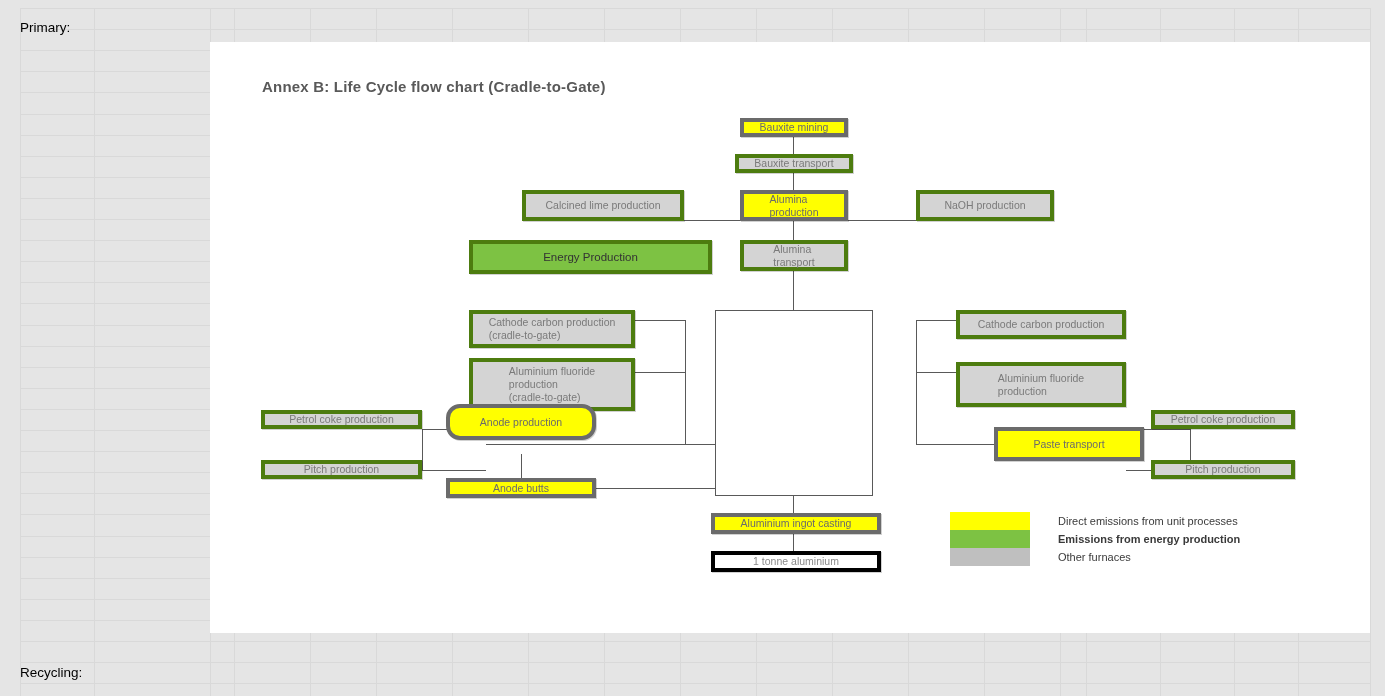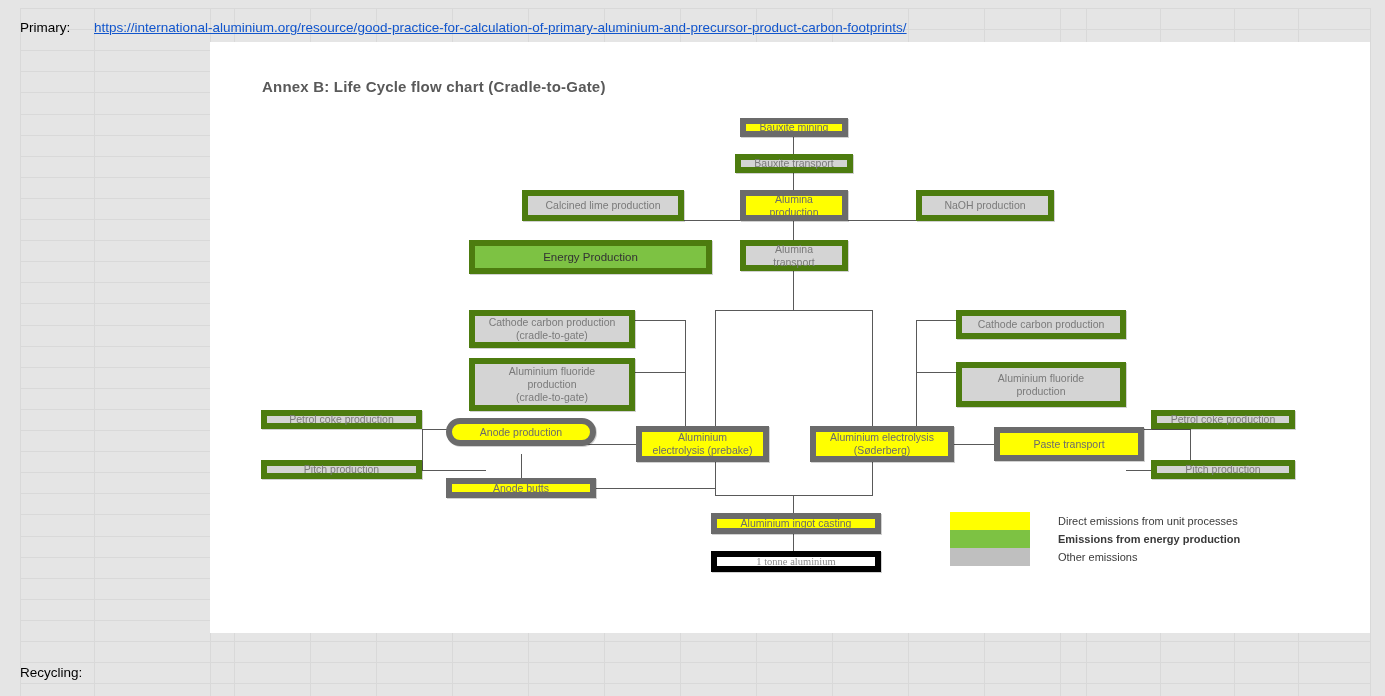--- a/index.html
+++ b/index.html
@@ -83,25 +83,24 @@
     position: absolute;
     background: #595959;
   }
   .conn-h { height: 1px; }
   .conn-v { width: 1px; }
 
   
   .node {
     position: absolute;
     box-sizing: border-box;
-    border: 6px solid #4d7c0f;
+    border: 4px solid #4d7c0f;
     display: flex;
     align-items: center;
     justify-content: center;
-    text-align: center;
     font-size: 10.5px;
     color: #6b6b6b;
     line-height: 13px;
     padding: 0 3px;
     box-shadow: 1px 1px 0 rgba(0,0,0,0.18);
   }
   .node.grey   { background: #d4d4d4; color: #7a7a7a; }
   .node.yellow { background: #ffff00; color: #6b6b6b; border-color: #6b6b6b; }
   .node.green  { background: #7dc243; color: #333333; font-size: 11.5px; }
   .node.white  { background: #ffffff; color: #8a8a8a; border-color: #000000; }
@@ -179,21 +178,20 @@
       <div class="gline-v" style="left: 1234px; top: 8px; height: 696.3px;"></div>
       <div class="gline-v" style="left: 1298px; top: 8px; height: 696.3px;"></div>
       <div class="gline-v" style="left: 1370px; top: 8px; height: 696.3px;"></div>
       <div class="gline-h gline-faint" style="left: 1298px; top: 150px; width: 72px;"></div>
       <div class="gline-h gline-faint" style="left: 1298px; top: 205px; width: 72px;"></div>
       <div class="gline-h gline-faint" style="left: 1298px; top: 260px; width: 72px;"></div>
       <div class="gline-h gline-faint" style="left: 1298px; top: 315px; width: 72px;"></div>
     </div>
 
   <div class="cell-label" style="left:20px; top:19px;">Primary:</div>
-  <a class="cell-link" style="left:94px; top:19px;">https://international-aluminium.org/resource/good-practice-for-calculation-of-primary-aluminium-and-precursor-product-carbon-footprints/</a>
 
   <div class="cell-label" style="left:20px; top:664px;">Recycling:</div>
 
   <div id="diagram">
 
     <div class="chart-title">Annex B: Life Cycle flow chart (Cradle-to-Gate)</div>
 
     <div class="conn conn-v" style="left:583px; top:94px; height:18px;"></div>
 
     <div class="conn conn-v" style="left:583px; top:130px; height:18px;"></div>
@@ -296,64 +294,52 @@
     </div>
 
     <div class="node grey" style="left:51px; top:368px; width:161px; height:19px;">
       <span>Petrol coke production</span>
     </div>
 
     <div class="node grey" style="left:51px; top:418px; width:161px; height:19px;">
       <span>Pitch production</span>
     </div>
 
-    <div class="node yellow" style="left:236px; top:376px; width:150px; height:28px;border-radius:14px;">
+    <div class="node yellow" style="left:236px; top:362px; width:150px; height:36px;border-radius:14px;">
       <span>Anode production</span>
     </div>
 
     <div class="node yellow" style="left:236px; top:436px; width:150px; height:20px;">
       <span>Anode butts</span>
     </div>
 
-    <div class="node yellow" style="left:426px; top:384px; width:133px; height:36px;">
-      <span>
-        <span>Aluminium</span><br>
-        <span>electrolysis (prebake)</span>
-      </span>
-    </div>
-
-    <div class="node yellow" style="left:600px; top:384px; width:144px; height:36px;">
-      <span>
-        <span>Aluminium electrolysis</span><br>
-        <span>(Søderberg)</span>
-      </span>
-    </div>
+
 
     <div class="node yellow" style="left:784px; top:385px; width:150px; height:34px;">
       <span>Paste transport</span>
     </div>
 
     <div class="node grey" style="left:941px; top:368px; width:144px; height:19px;">
       <span>Petrol coke production</span>
     </div>
 
     <div class="node grey" style="left:941px; top:418px; width:144px; height:19px;">
       <span>Pitch production</span>
     </div>
 
     <div class="node yellow" style="left:501px; top:471px; width:170px; height:21px;">
       <span>Aluminium ingot casting</span>
     </div>
 
-    <div class="node white" style="left:501px; top:509px; width:170px; height:21px;font-family:Liberation Serif, serif;">
+    <div class="node white" style="left:501px; top:509px; width:170px; height:21px;">
       <span>1 tonne aluminium</span>
     </div>
 
     <div class="legend-swatch" style="left:740px; top:470px; background:#ffff00;"></div>
     <div class="legend-swatch" style="left:740px; top:488px; background:#7dc243;"></div>
     <div class="legend-swatch" style="left:740px; top:506px; background:#bfbfbf;"></div>
 
     <div class="legend-text" style="left:848px; top:472px;">Direct emissions from unit processes</div>
     <div class="legend-text" style="left:848px; top:490px;font-weight:bold;">Emissions from energy production</div>
-    <div class="legend-text" style="left:848px; top:508px;">Other emissions</div>
+    <div class="legend-text" style="left:848px; top:508px;">Other furnaces</div>
 
   </div>
 </div>
 
 </body></html>

